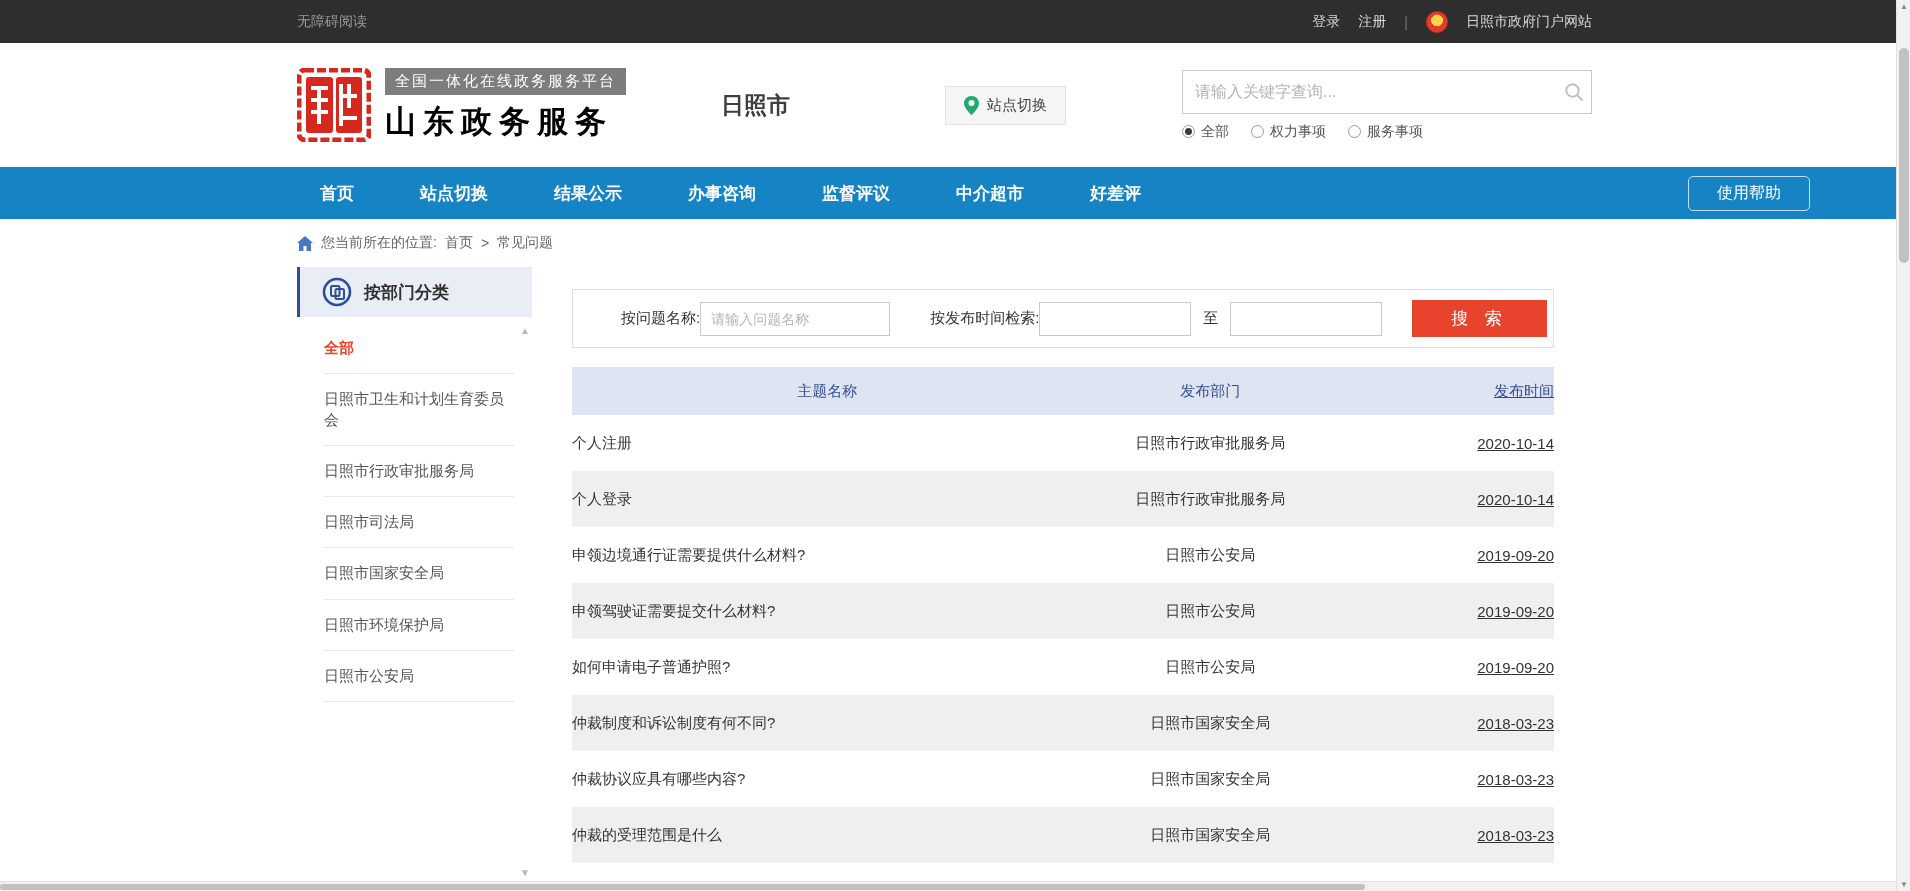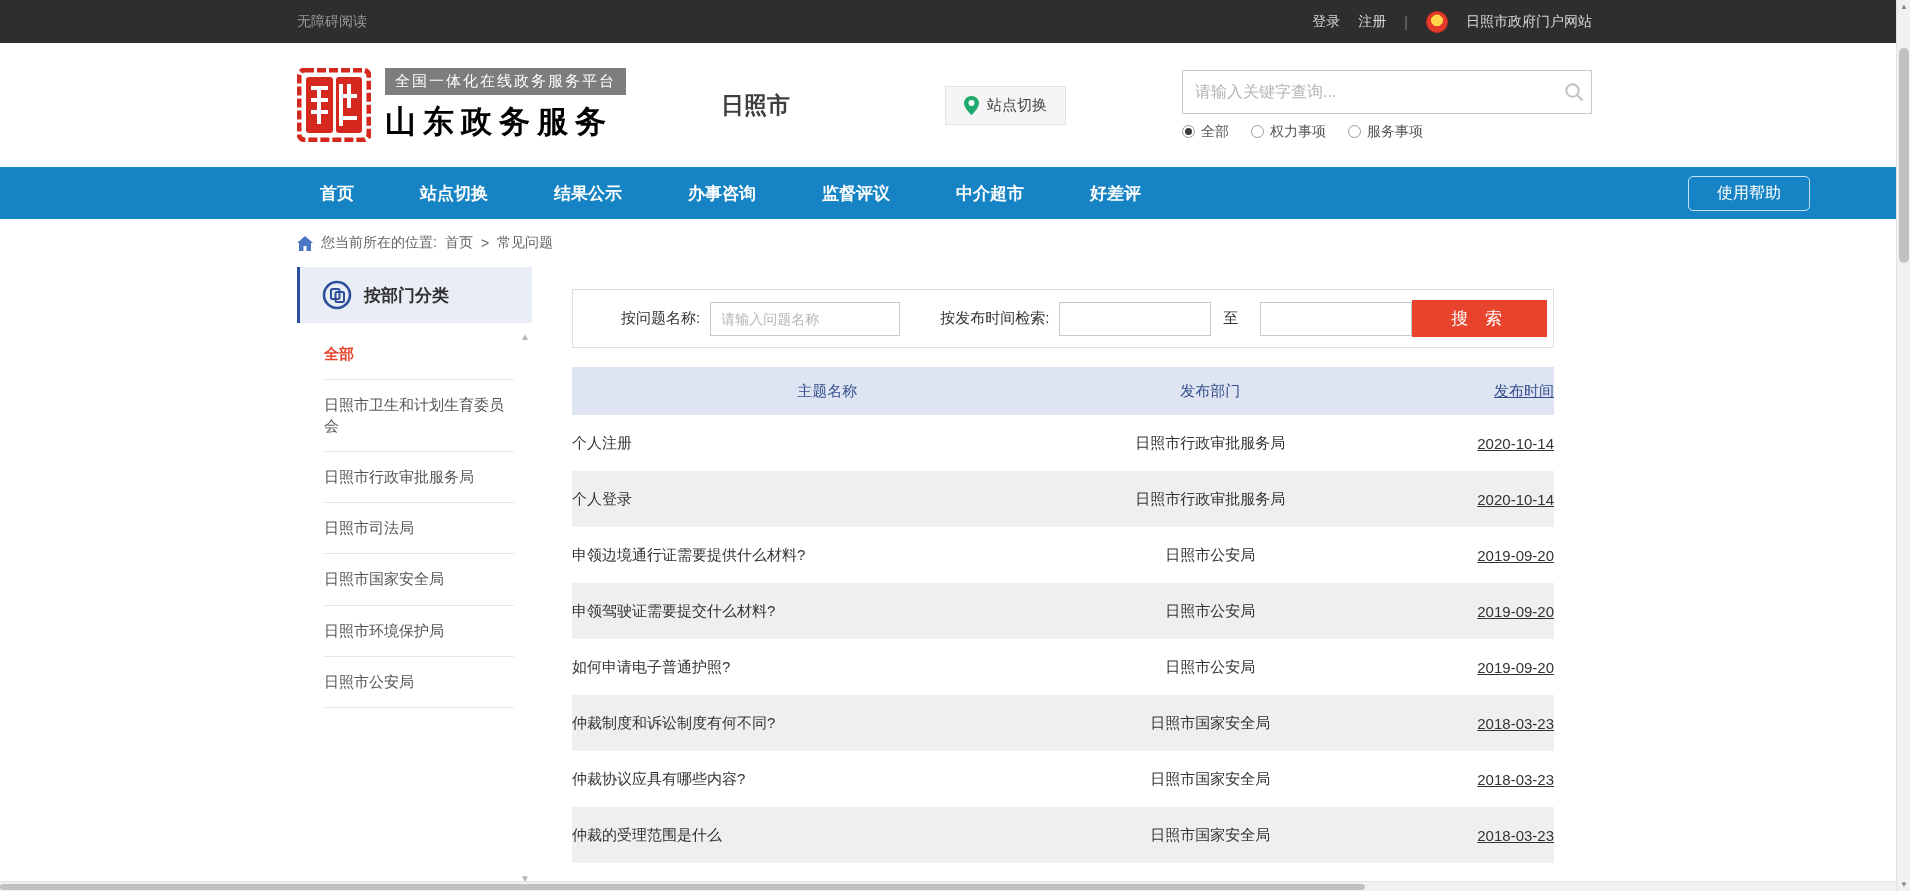--- a/index.html
+++ b/index.html
@@ -46,34 +46,34 @@
     border-radius:5px; padding:6px 28px; cursor:pointer; }
 
   
   .crumbbar { height:48px; display:flex; align-items:center; gap:8px; padding-left:297px;
     font-size:14px; color:#666; background:#fff; }
   .crumbbar a { color:#666; text-decoration:none; cursor:pointer; }
 
   
   .content { display:flex; padding-left:297px; align-items:flex-start; }
   .sidebar { width:235px; flex:0 0 auto; }
-  .side-head { height:56px; background:#e9edf5; border-left:3px solid #2d4e9a;
+  .side-head { height:50px; background:#e9edf5; border-left:3px solid #2d4e9a;
     display:flex; align-items:center; gap:12px; padding-left:22px; }
   .side-title { font-size:17px; font-weight:bold; color:#2f2f2f; }
   .side-list { position:relative; padding:6px 18px 0 27px; min-height:555px; }
   .side-item { padding:15px 0; border-bottom:1px solid #e7e7e7; font-size:15px; color:#555;
     line-height:1.35; cursor:pointer; }
   .side-item.active { color:#e8442d; font-weight:bold; }
   .mini-arrow { position:absolute; right:2px; font-size:10px; color:#b7b7b7; cursor:pointer; }
   .mini-arrow.up { top:8px; } .mini-arrow.down { bottom:-6px; }
 
   .main { width:982px; margin-left:40px; margin-top:22px; }
   .filterbar { border:1px solid #dfdfdf; height:59px; display:flex; align-items:center; padding:0 6px 0 48px; }
   .flabel { font-size:15px; color:#333; white-space:nowrap; }
-  .finput { width:190px; height:34px; border:1px solid #c9c9c9; margin-left:10px; font-size:14px;
+  .finput { width:190px; height:34px; border:1px solid #c9c9c9; margin-left:0; font-size:14px;
     padding:0 10px; color:#333; outline:none; font-family:"Liberation Sans","DejaVu Sans",sans-serif; }
   .finput::placeholder { color:#b5b5b5; }
   .finput.date { width:152px; }
   .dlabel { margin-left:40px; }
   .to { margin:0 12px; font-size:15px; color:#333; }
   .search-btn { margin-left:auto; width:135px; height:37px; background:#e8442d; color:#fff;
     border:none; font-size:17px; letter-spacing:6px; cursor:pointer;
     font-family:"Liberation Sans","DejaVu Sans",sans-serif; }
 
   .qtable { width:100%; border-collapse:collapse; margin-top:19px; }

